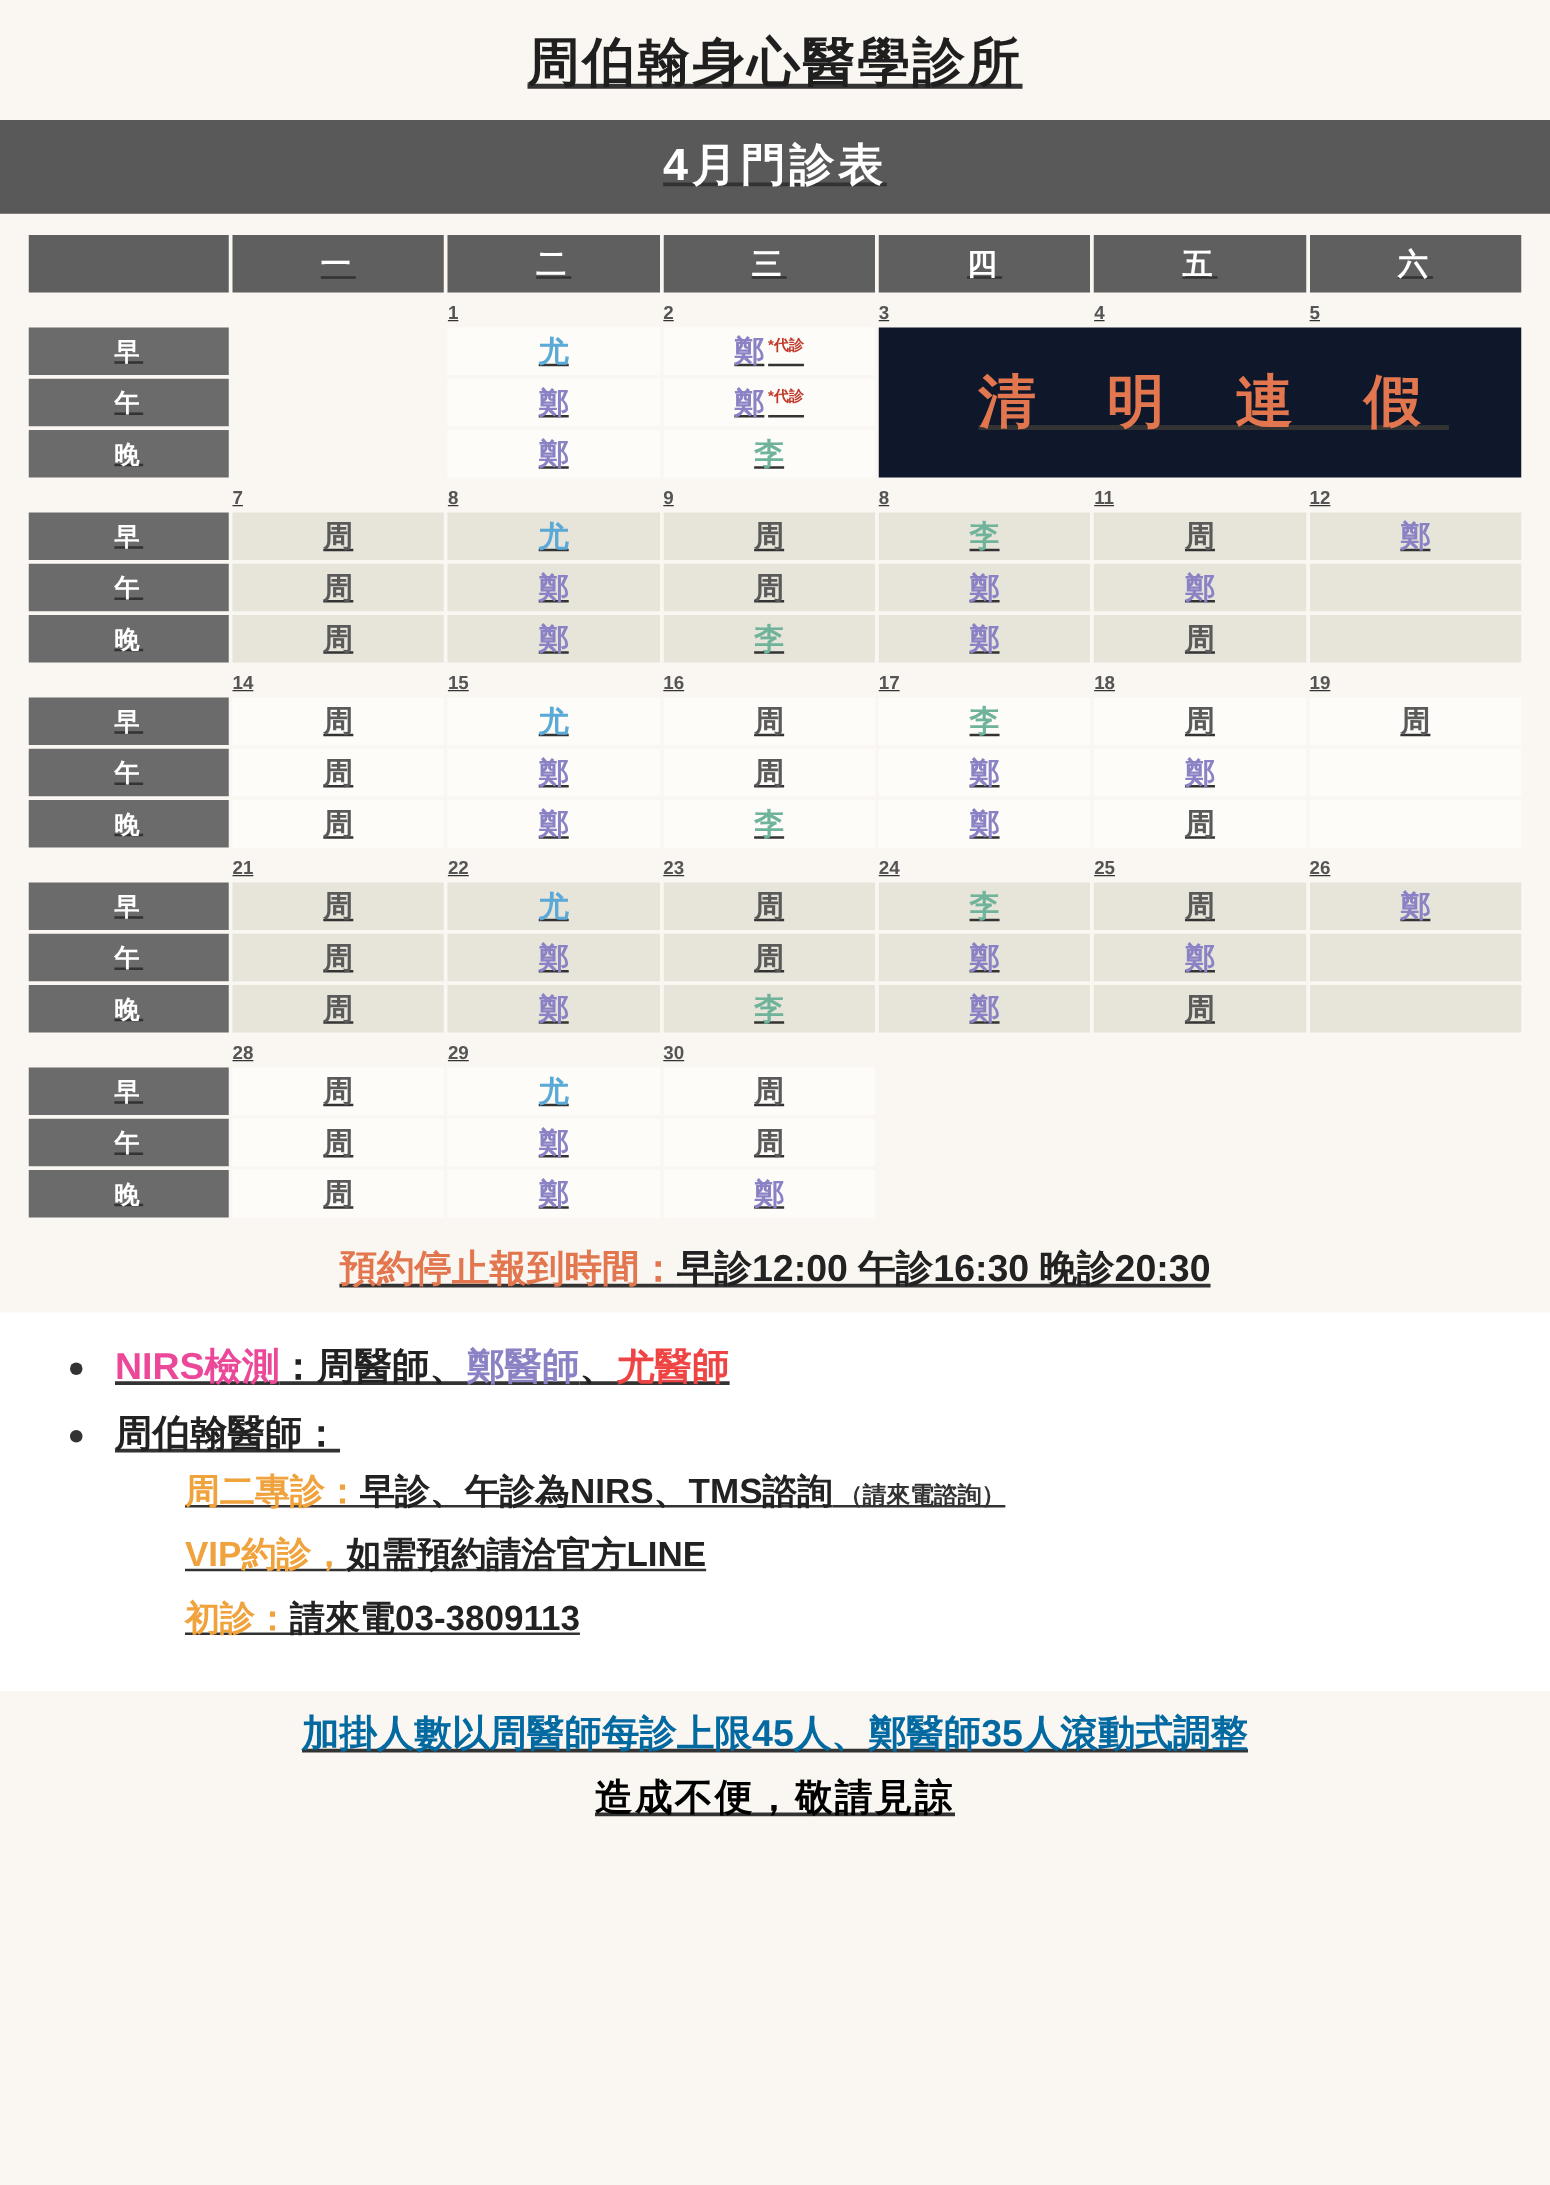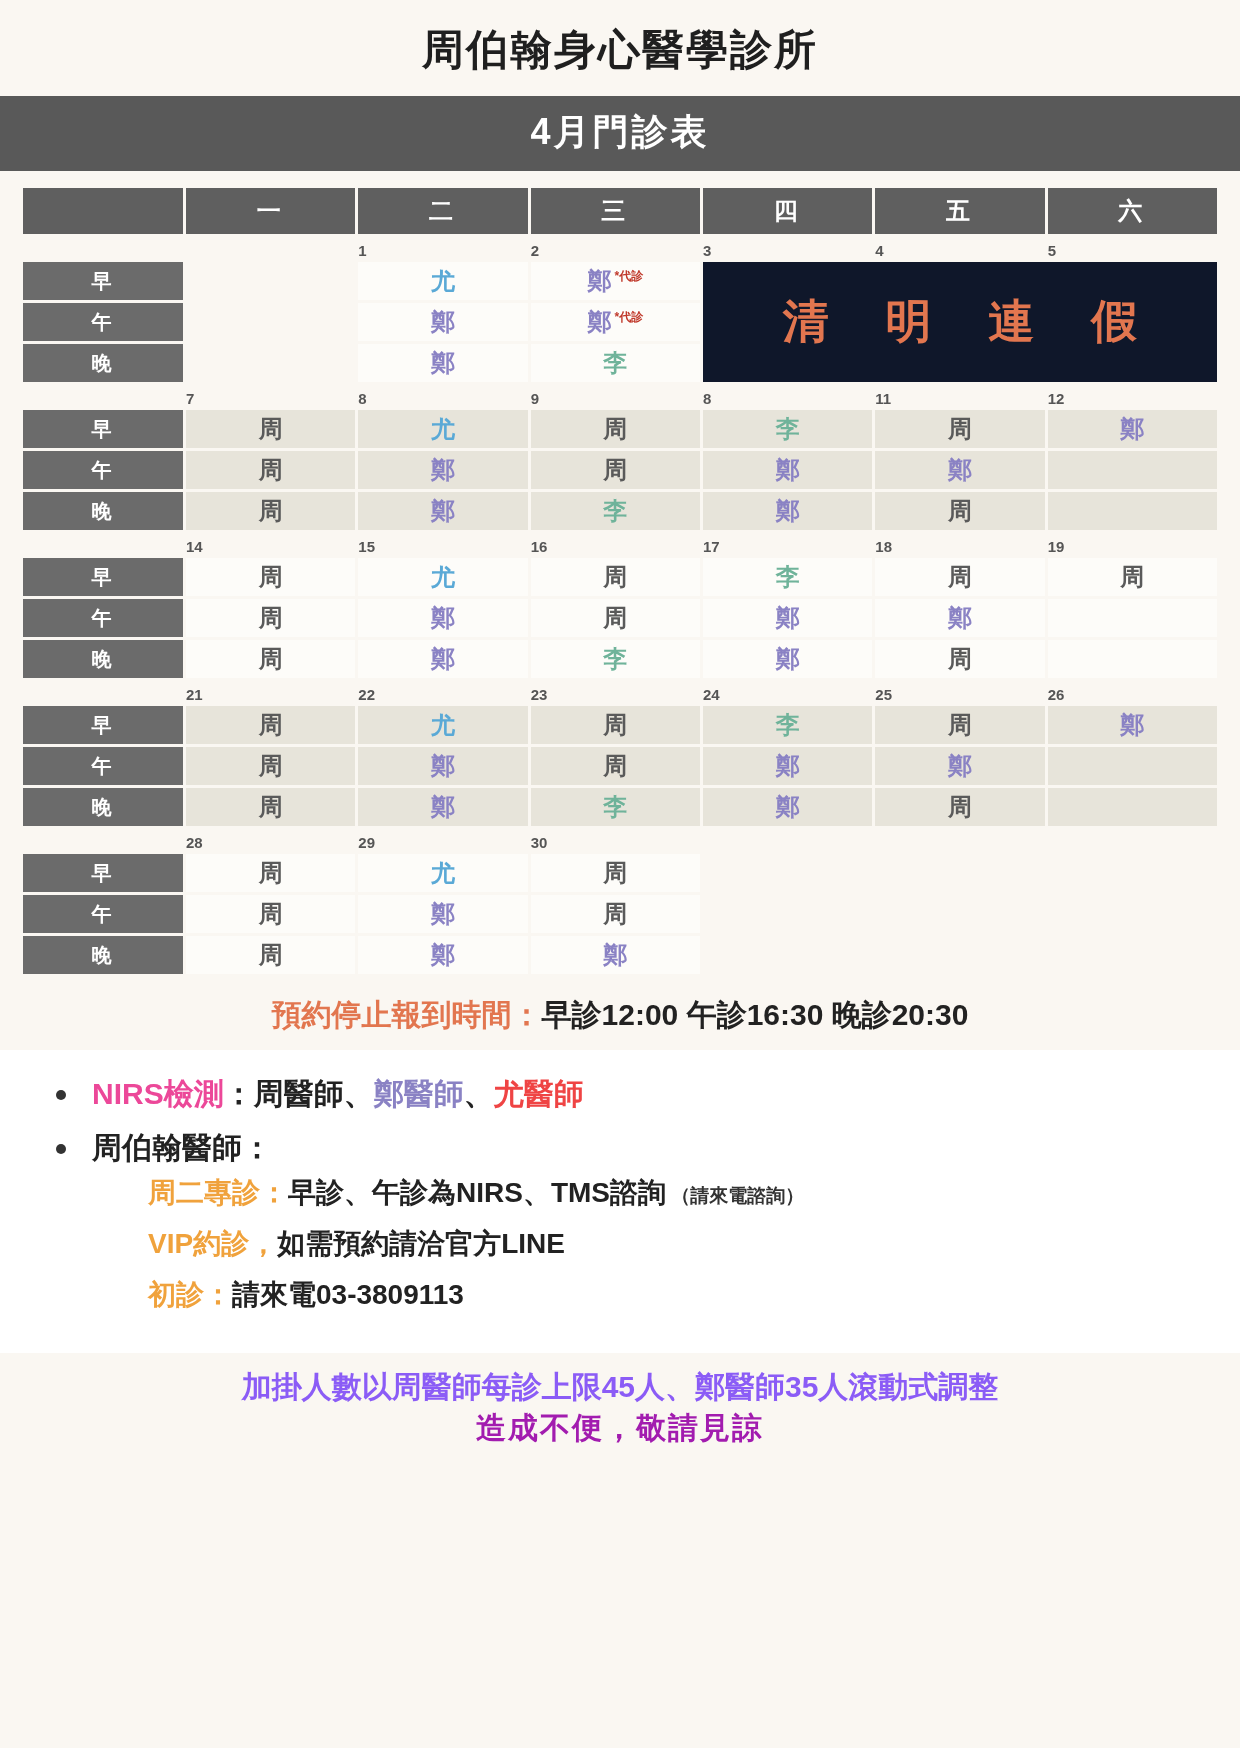--- a/index.html
+++ b/index.html
@@ -12,20 +12,21 @@
     background: #faf7f2;
     font-family: "Liberation Sans", "DejaVu Sans", sans-serif;
     color: #333;
     overflow: hidden;
   }
   .page {
     width: 1240px;
     height: 1628px;
     position: relative;
     box-sizing: border-box;
+    text-decoration: underline;
   }
 
   
   .clinic-title {
     text-align: center;
     font-size: 42px;
     font-weight: bold;
     letter-spacing: 2px;
     color: #1f1f1f;
     padding: 22px 0 18px 0;
@@ -187,29 +188,29 @@
   }
 
   
   .footer {
     padding: 14px 20px 0 20px;
     text-align: center;
   }
   .footer .l1 {
     font-size: 30px;
     font-weight: bold;
-    color: #8b5cf6;
+    color: #0369a1;
     letter-spacing: 0px;
     white-space: nowrap;
   }
   .footer .l2 {
     font-size: 30px;
     font-weight: bold;
-    color: #a21caf;
-    margin-top: 0;
+    color: #000000;
+    margin-top: 10px;
     letter-spacing: 2px;
   }
 </style>
 </head>
 <body>
 
 <div class="page">
 
   <div class="clinic-title">周伯翰身心醫學診所</div>
 

